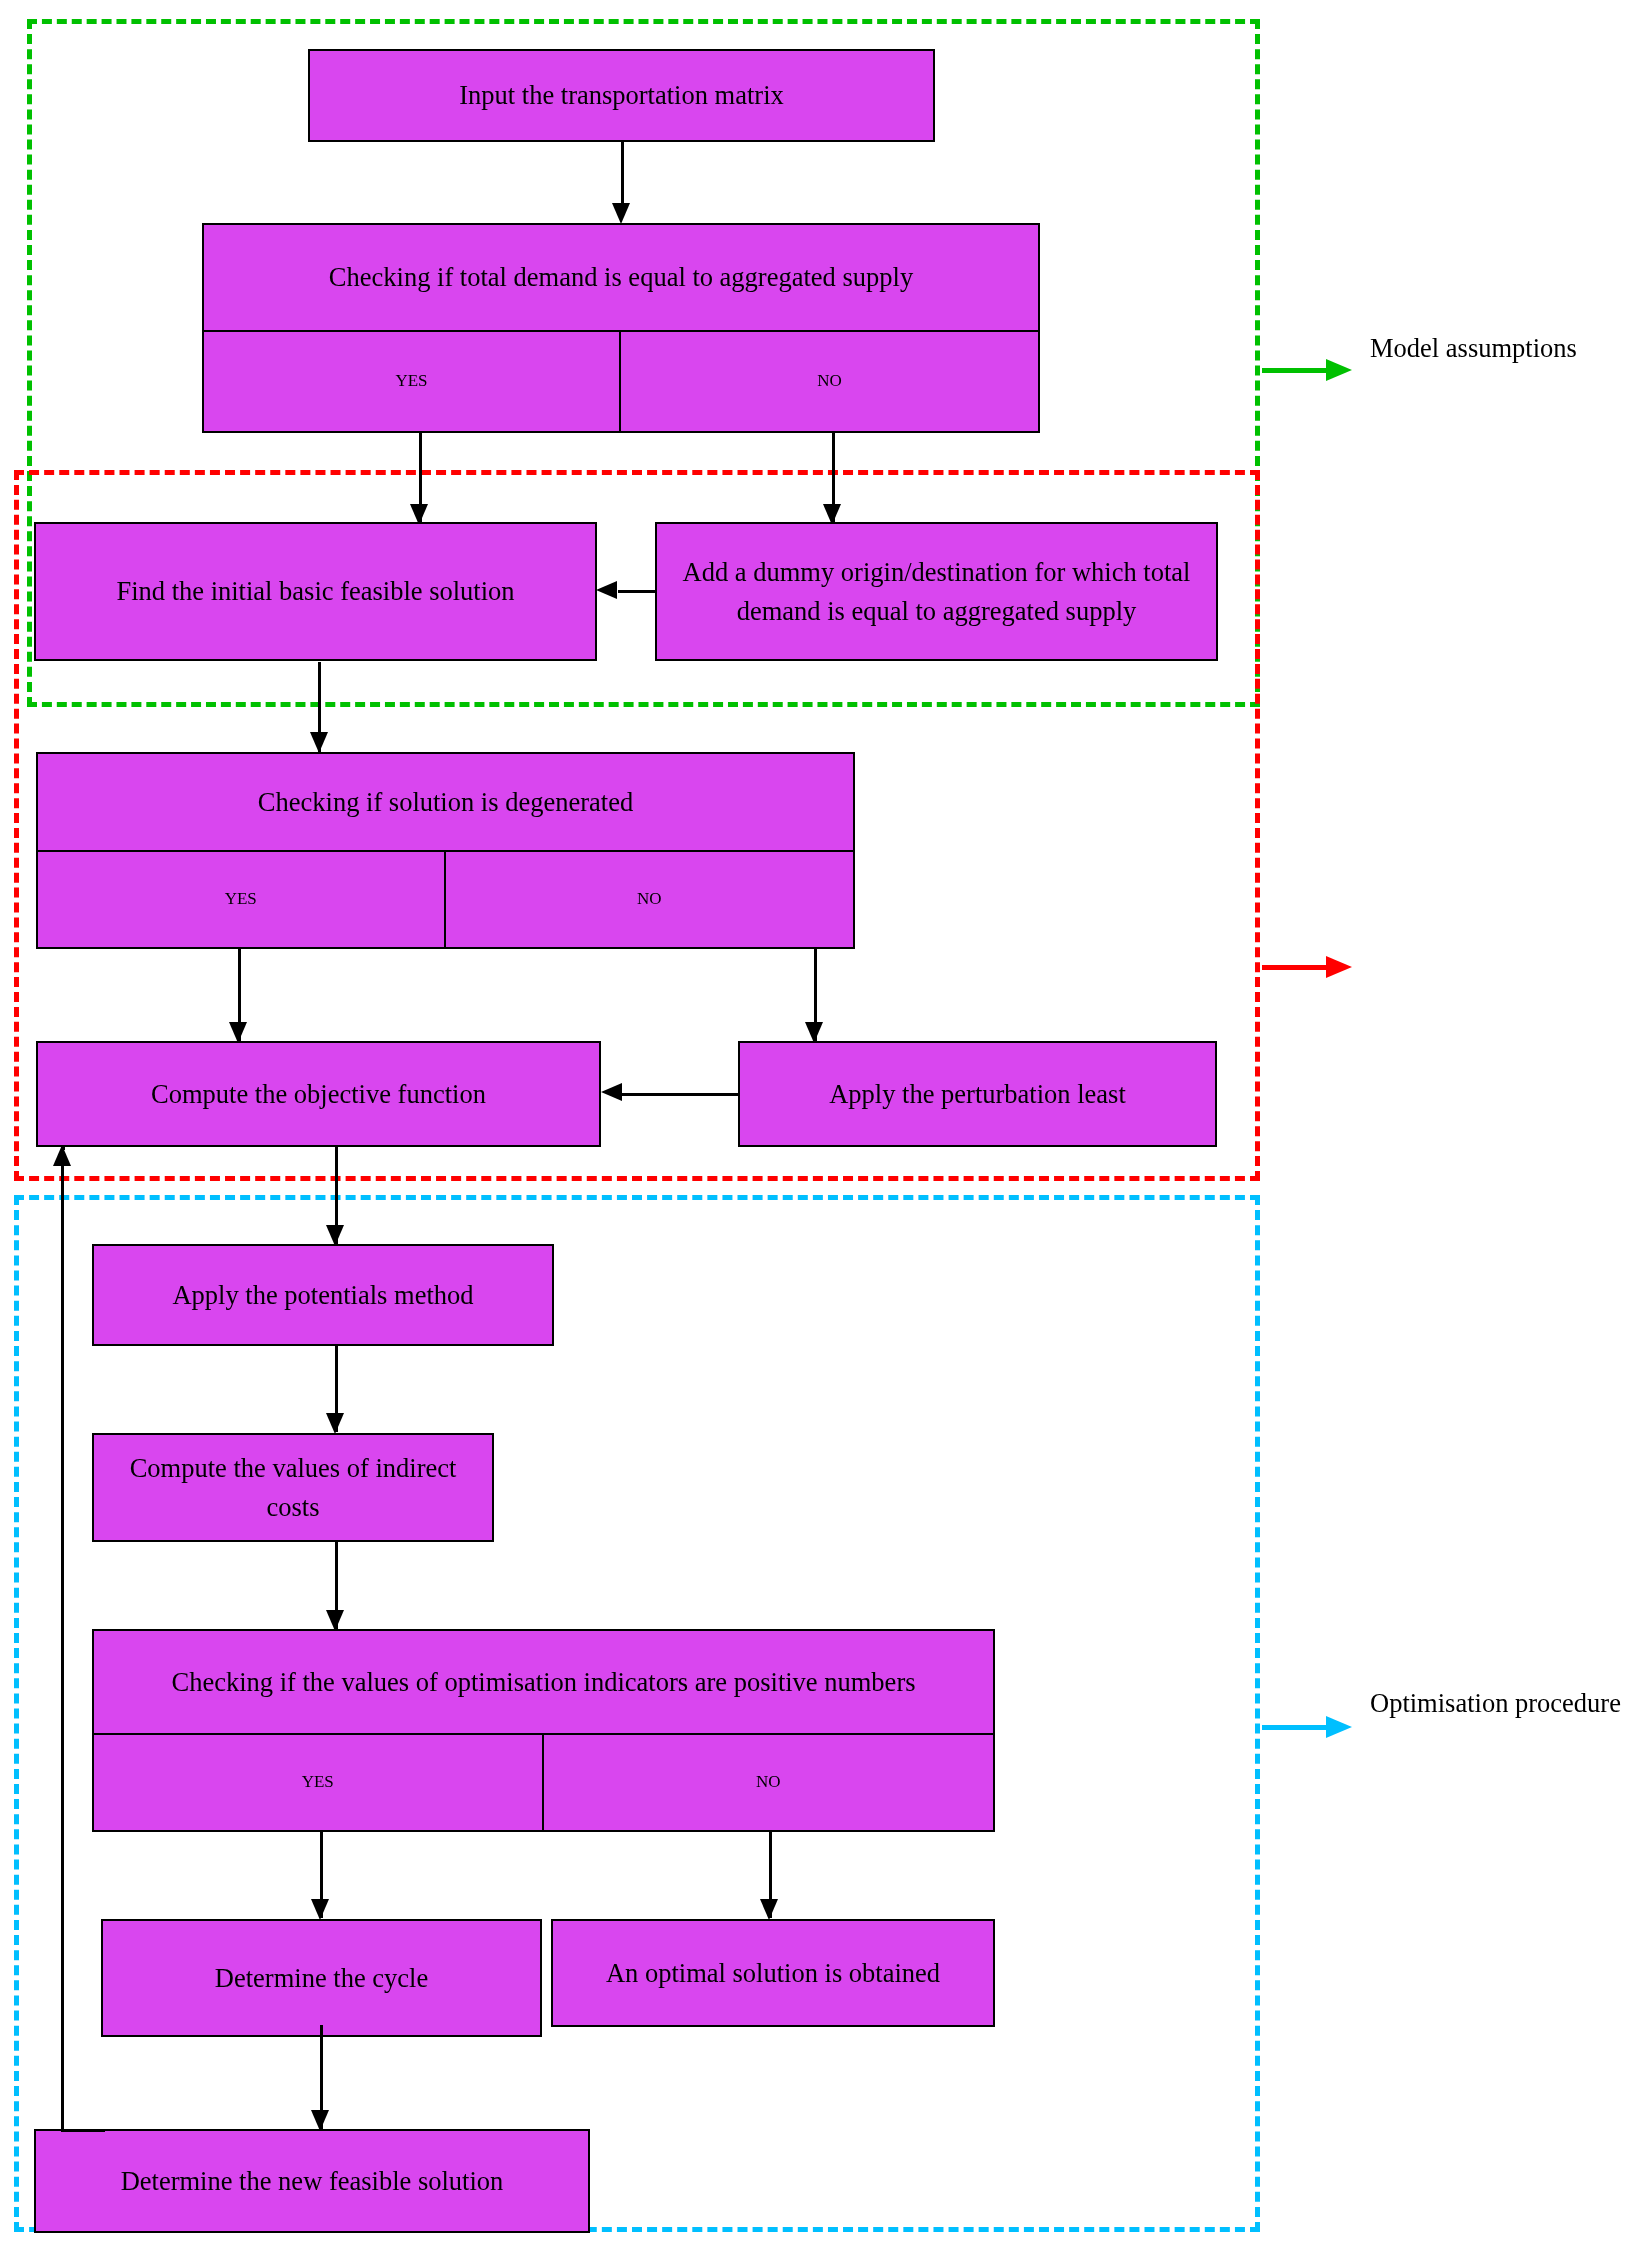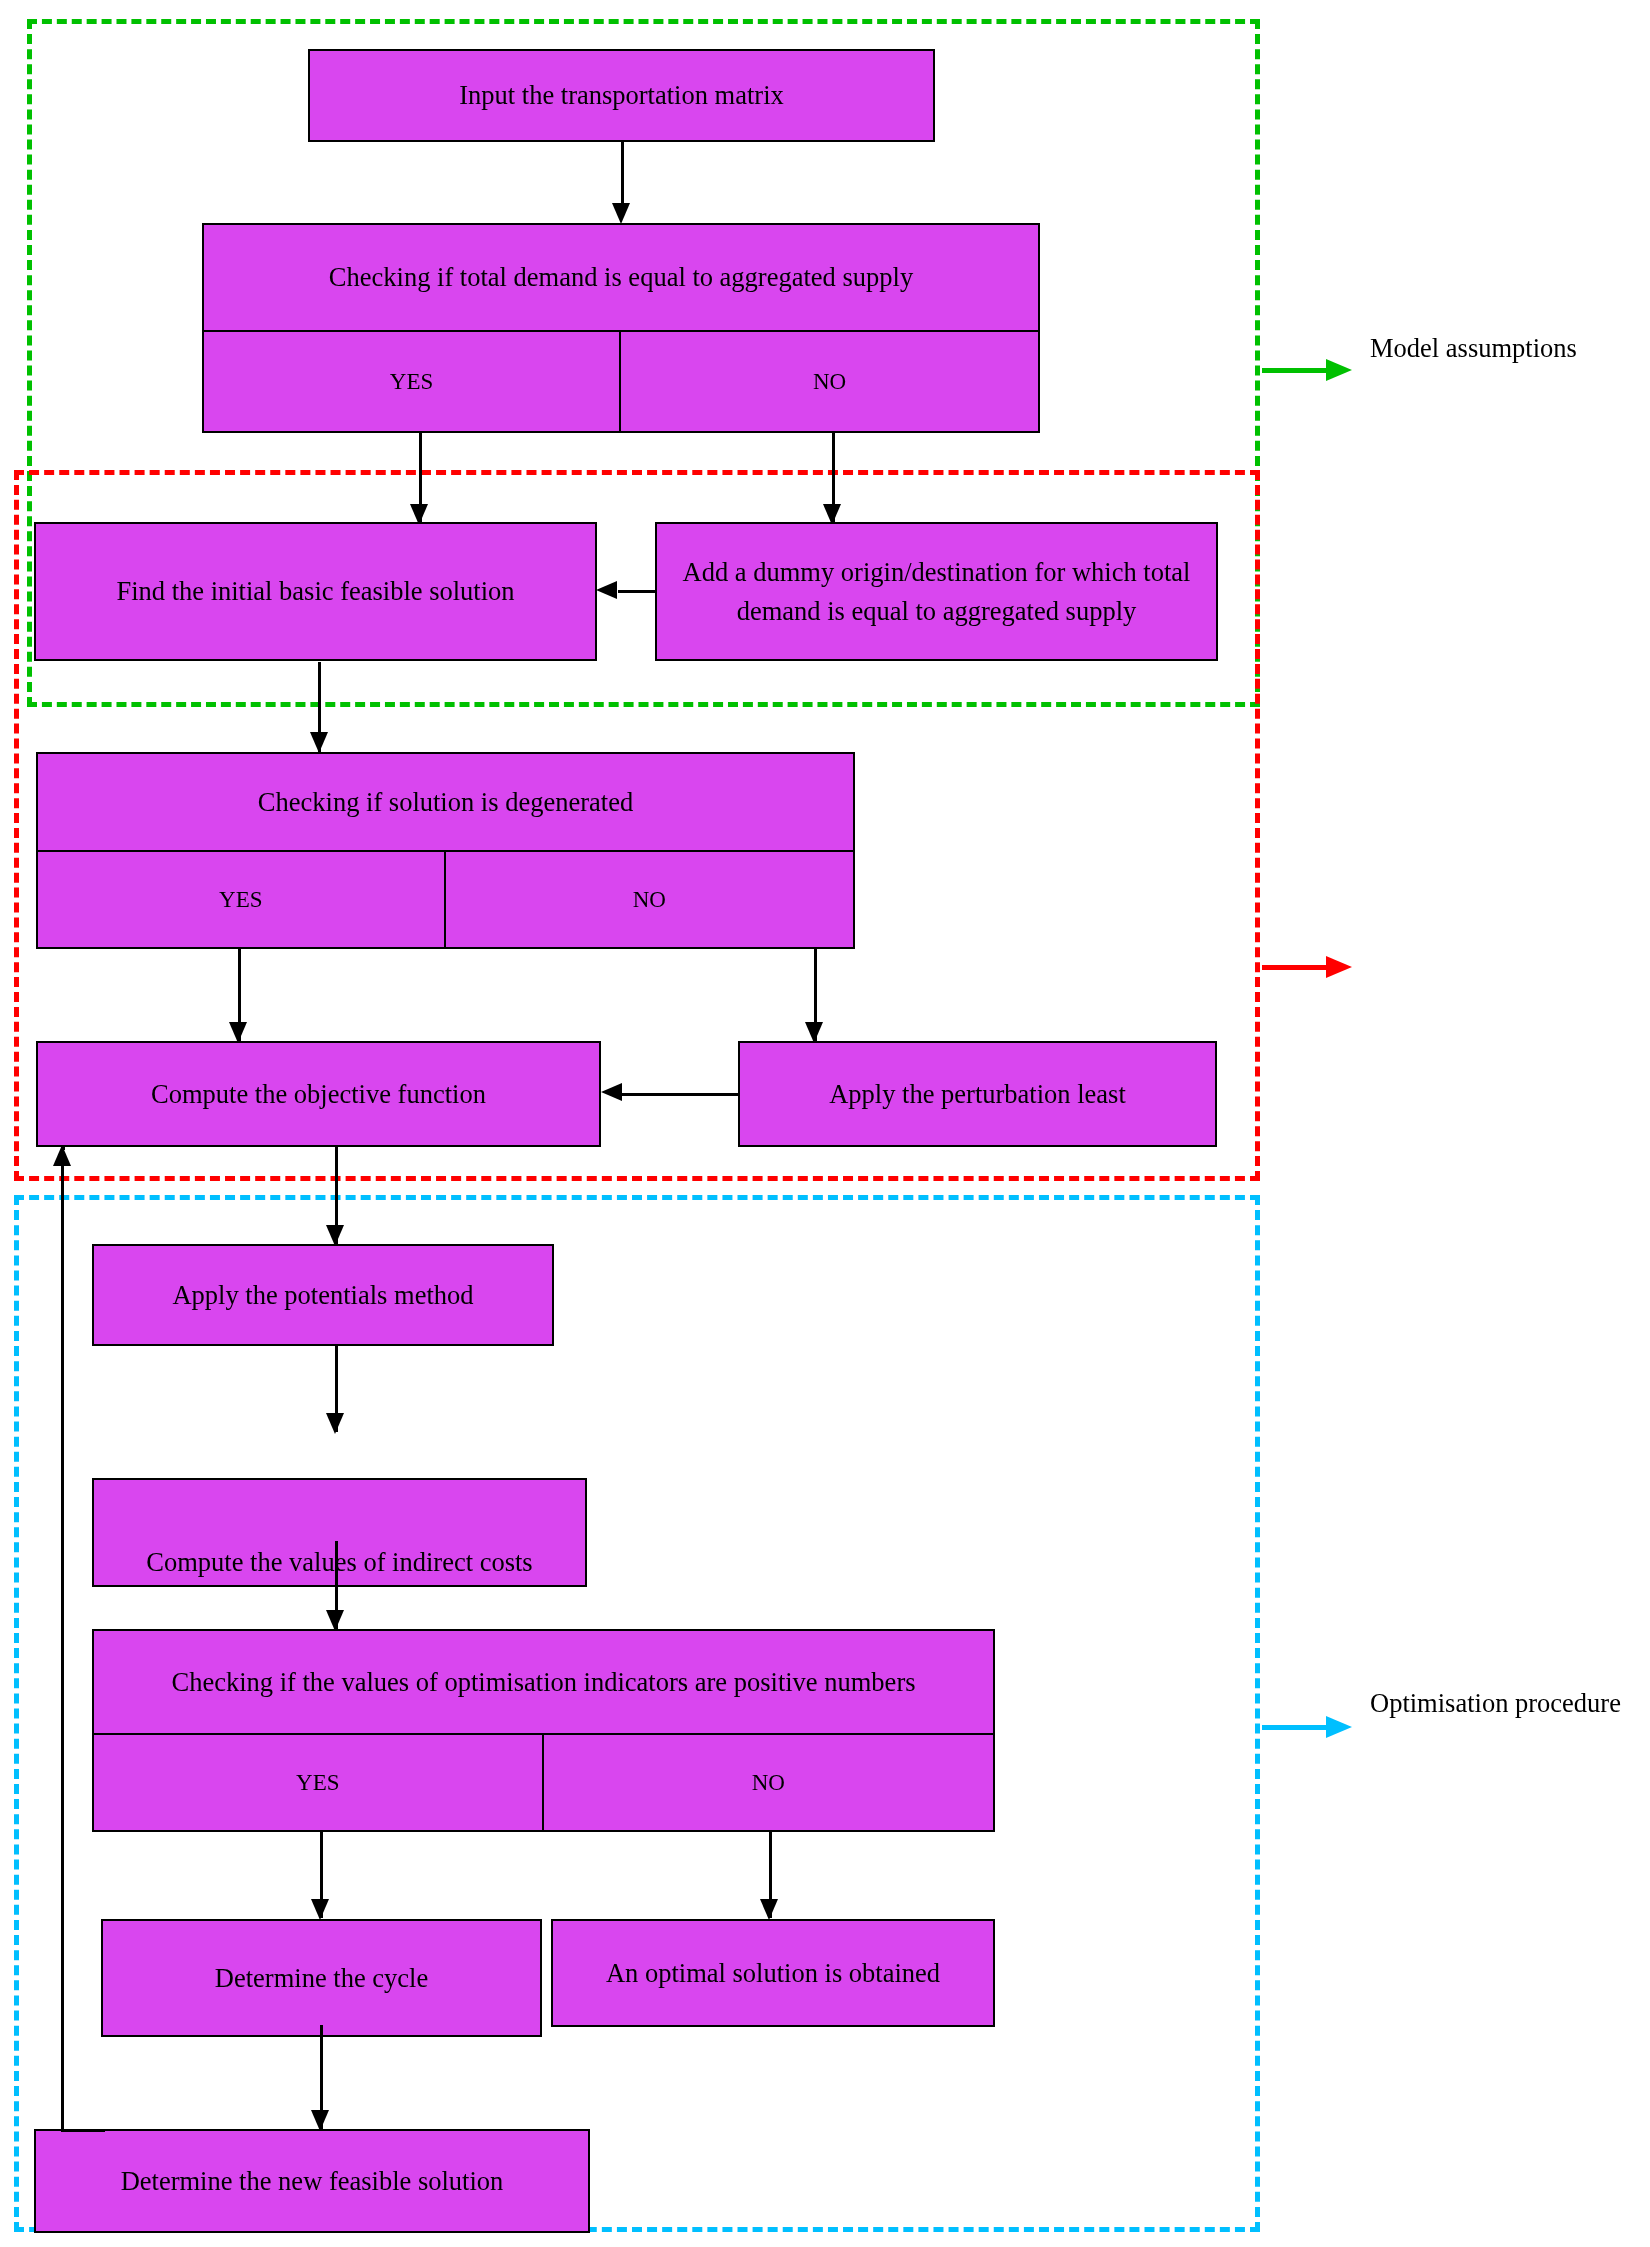--- a/index.html
+++ b/index.html
@@ -15,21 +15,21 @@
   .box.stack{flex-direction:column;padding:0;}
   .qrow{
     width:100%;flex:1 1 auto;display:flex;align-items:center;justify-content:center;
     text-align:center;padding:5.3px 10.6px;box-sizing:border-box;line-height:1.45;
   }
   .ansrow{
     width:100%;display:flex;border-top:2.6px solid #000;box-sizing:border-box;
   }
   .ansrow .cell{
     flex:1 1 50%;display:flex;align-items:center;justify-content:center;
-    box-sizing:border-box;padding:8.8px 0;font-size:23px;
+    box-sizing:border-box;padding:8.8px 0;font-size:17px;
   }
   .ansrow .cell.left{border-right:2.6px solid #000;}
 
   
   .vline{position:absolute;width:2.6px;background:#000;}
   .hline{position:absolute;height:2.6px;background:#000;}
   .arrow-down{
     position:absolute;width:0;height:0;
     border-left:9.7px solid transparent;border-right:9.7px solid transparent;
     border-top:21px solid #000;
@@ -138,21 +138,21 @@
   <div class="vline" style="left:335px;top:1147px;height:97px;"></div>
   <div class="arrow-down" style="left:326px;top:1225px;"></div>
 
   <div class="box" style="left:92px;top:1244px;width:462px;height:102px;">
     <span>Apply the potentials method</span>
   </div>
 
   <div class="vline" style="left:335px;top:1346px;height:86px;"></div>
   <div class="arrow-down" style="left:326px;top:1413px;"></div>
 
-  <div class="box" style="left:92px;top:1478px;width:495px;height:109px;align-items:flex-end;">
+  <div class="box" style="left:92px;top:1433px;width:402px;height:109px;">
     <span>Compute the values of indirect costs</span>
   </div>
 
   <div class="vline" style="left:335px;top:1541px;height:88px;"></div>
   <div class="arrow-down" style="left:326px;top:1610px;"></div>
 
   <div class="box stack" style="left:92px;top:1629px;width:903px;height:203px;">
     <div class="qrow">Checking if the values of optimisation indicators are positive numbers</div>
     <div class="ansrow" style="height:97px;">
       <div class="cell left">YES</div>

